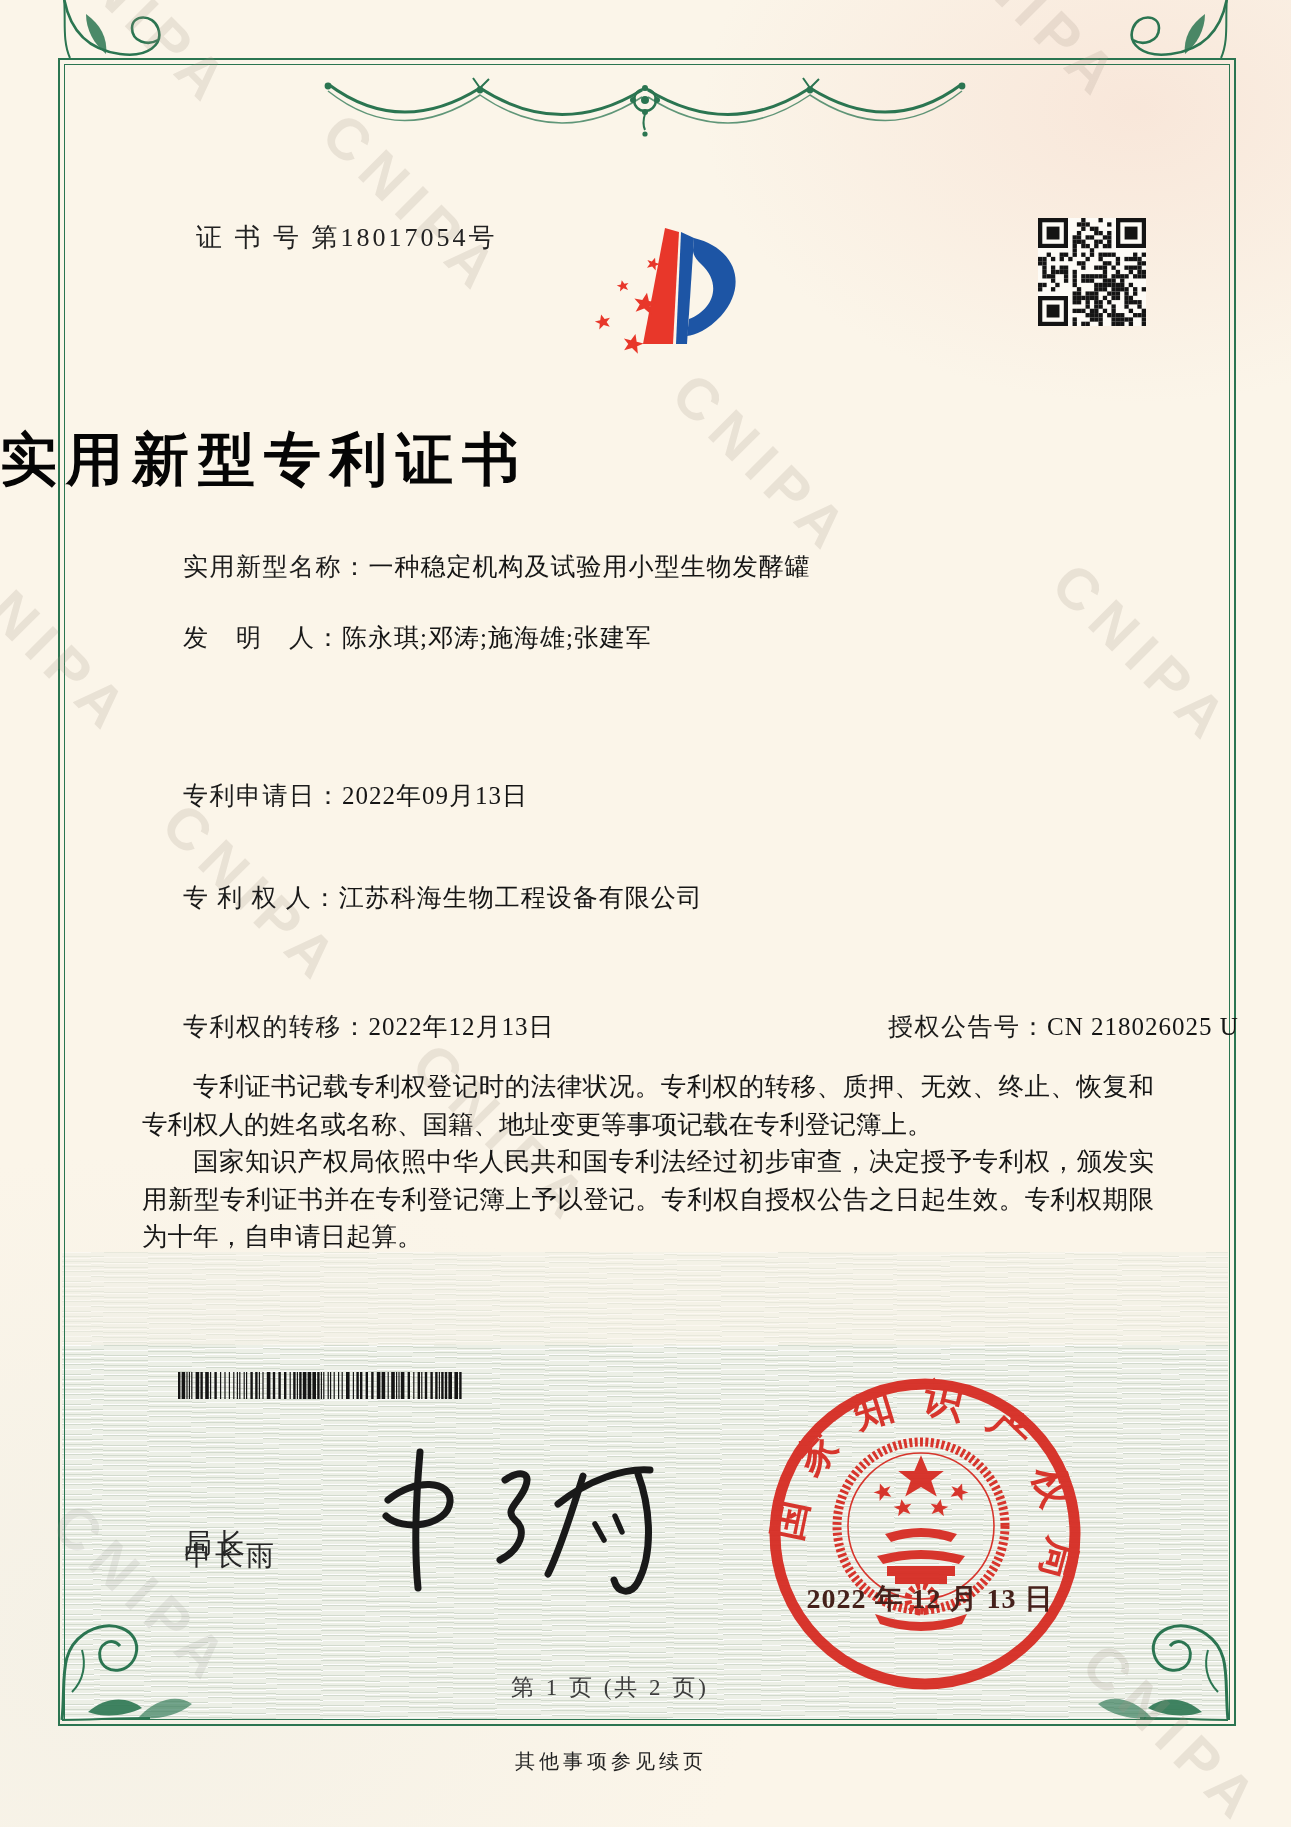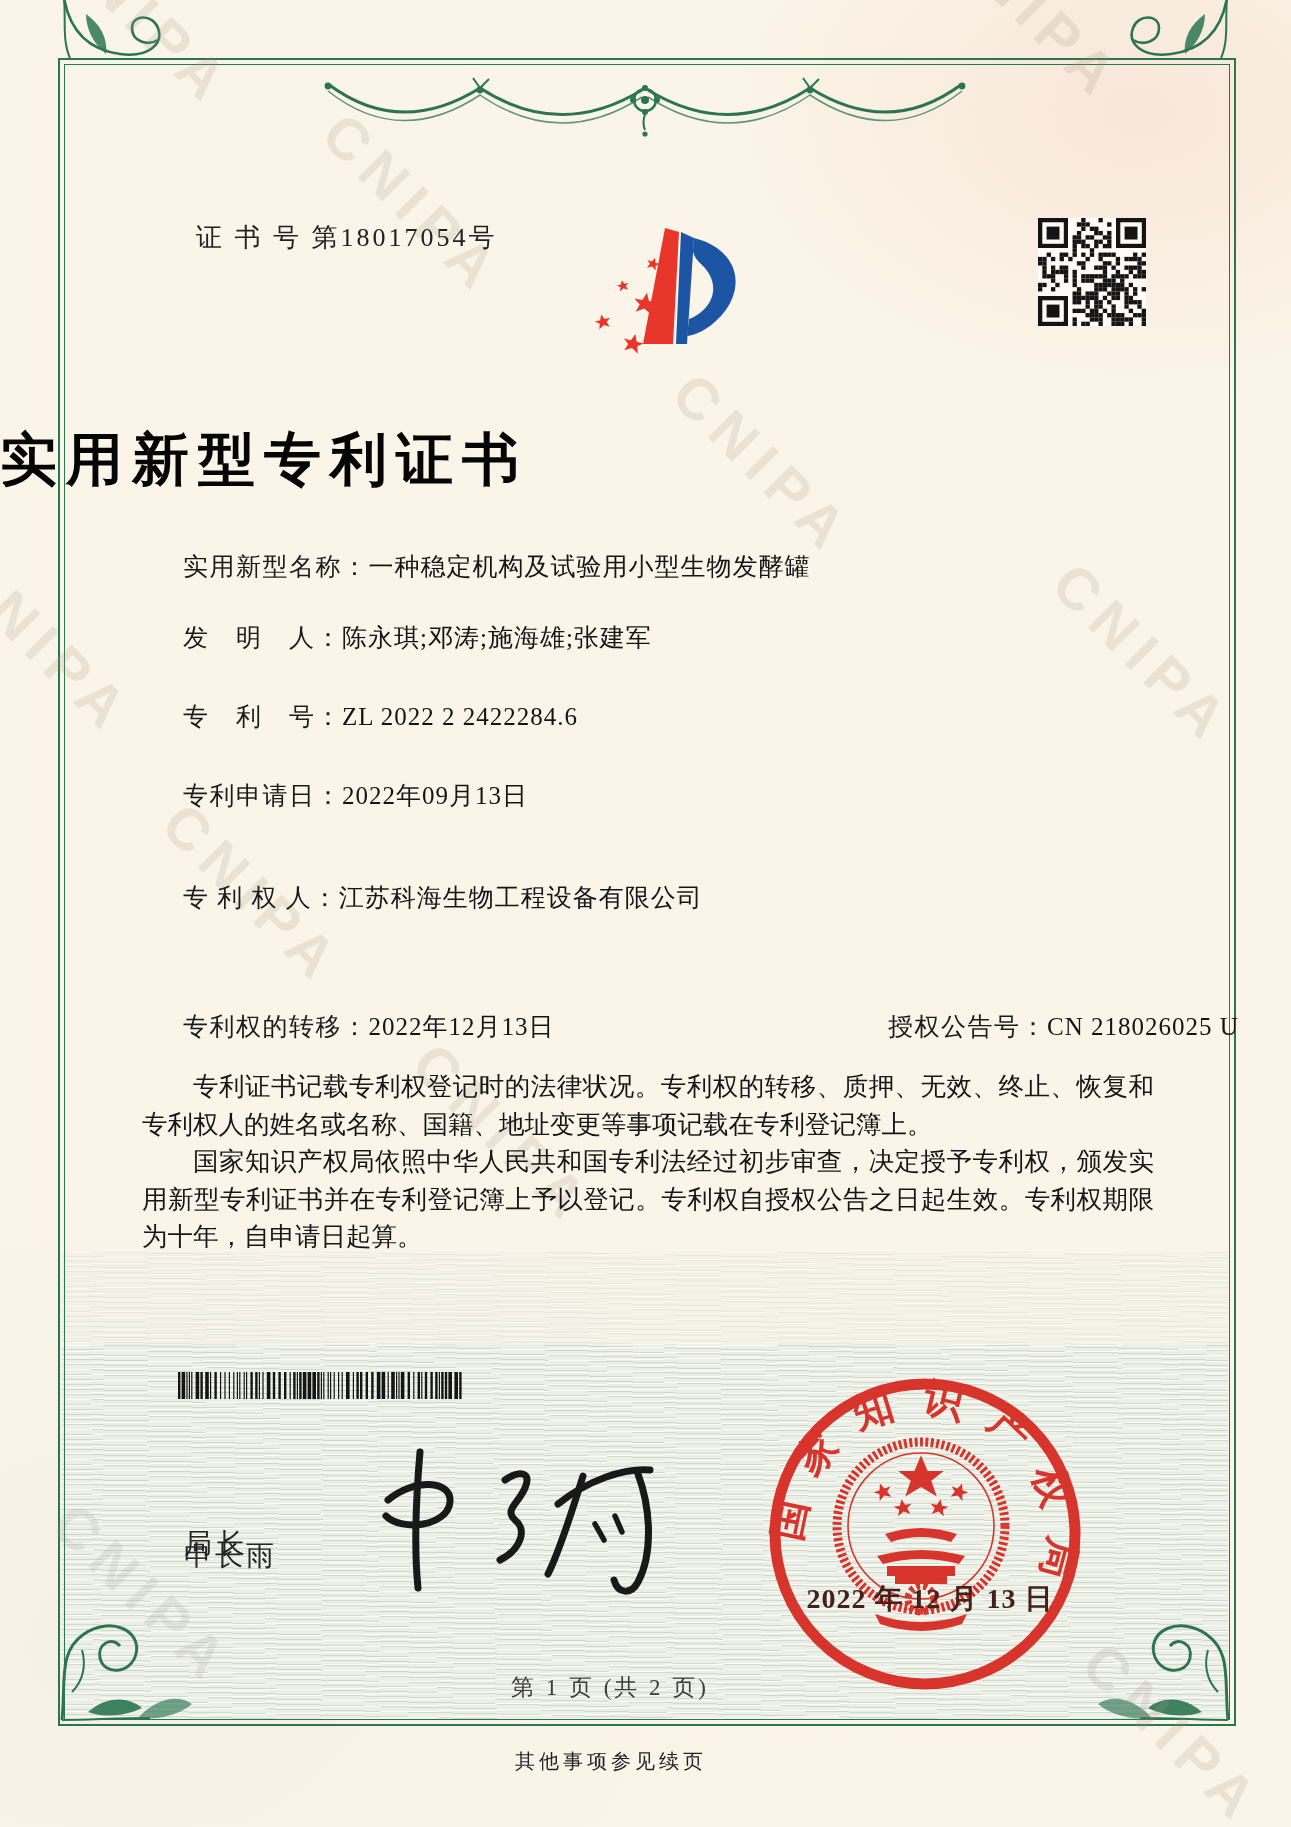--- a/index.html
+++ b/index.html
@@ -396,23 +396,20 @@
   </div>
 
   <h1 class="title">实用新型专利证书</h1>
 
   <div class="field-row" style="top:550px">
     <span class="f-label">实用新型名称：</span><span class="f-value">一种稳定机构及试验用小型生物发酵罐</span>
   </div>
   <div class="field-row" style="top:621px">
     <span class="f-label">发　明　人：</span><span class="f-value">陈永琪;邓涛;施海雄;张建军</span>
   </div>
-  <div class="field-row" style="top:700px">
-    <span class="f-label">专　利　号：</span><span class="f-value">ZL 2022 2 2422284.6</span>
-  </div>
   <div class="field-row" style="top:779px">
     <span class="f-label">专利申请日：</span><span class="f-value">2022年09月13日</span>
   </div>
   <div class="field-row" style="top:881px">
     <span class="f-label">专 利 权 人：</span><span class="f-value">江苏科海生物工程设备有限公司</span>
   </div>
   <div class="field-row" style="top:1010px;width:1010px">
     <span class="f-label">专利权的转移：</span><span class="f-value">2022年12月13日</span>
     <span class="grant-2">
       <span class="f-label">授权公告号：</span><span class="f-value">CN 218026025 U</span>

